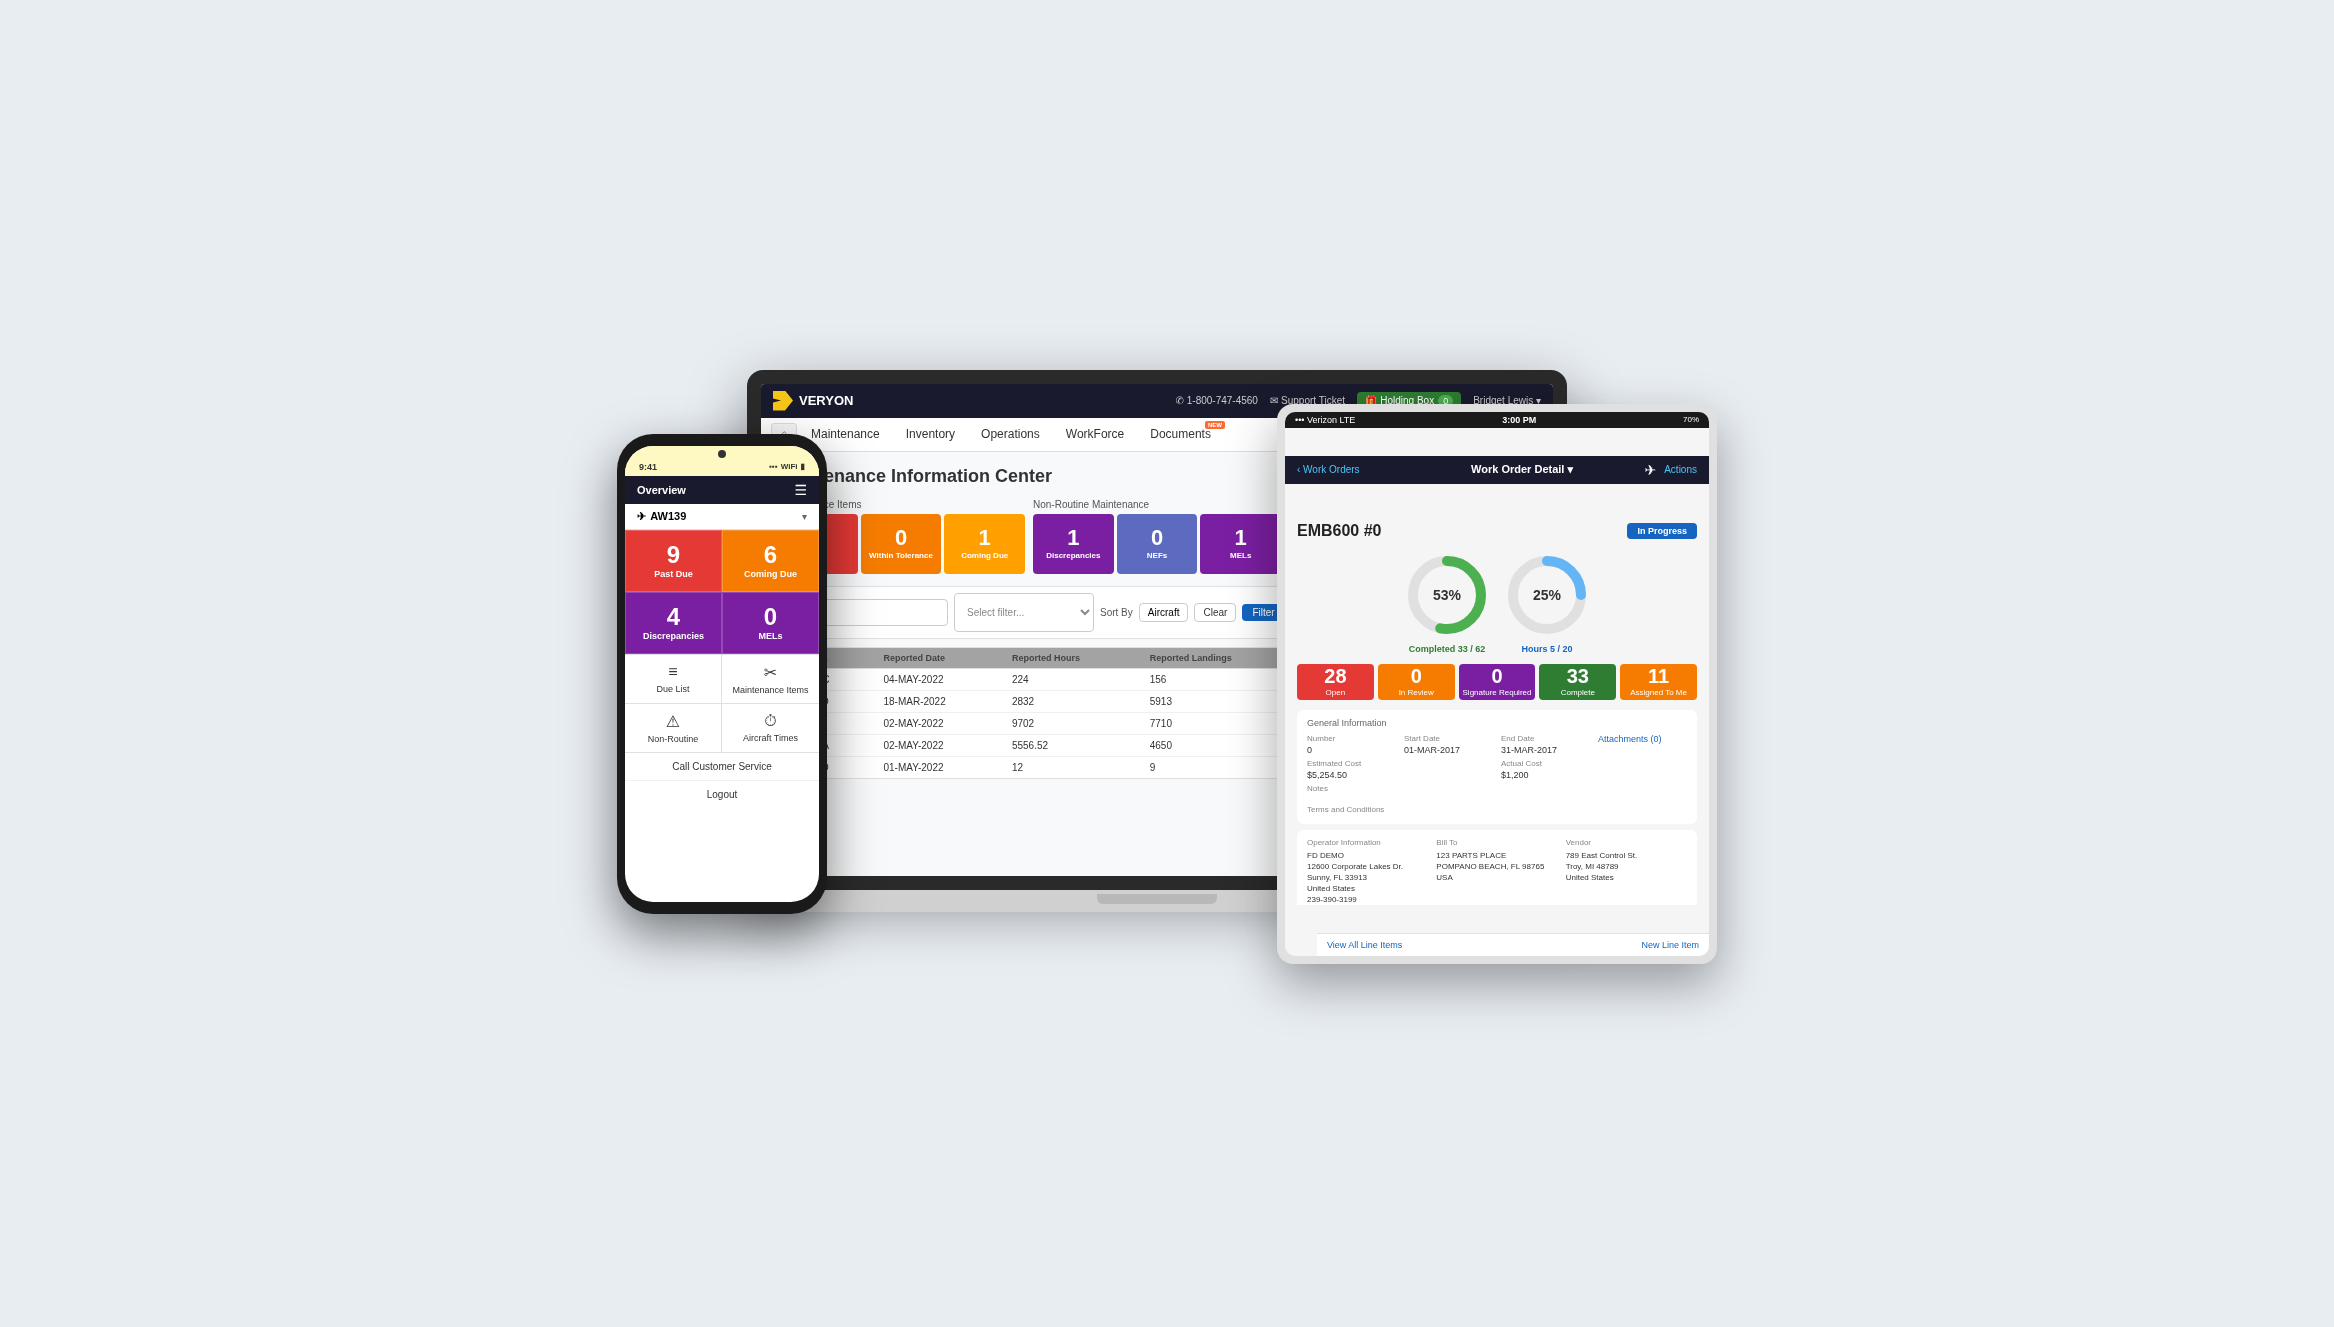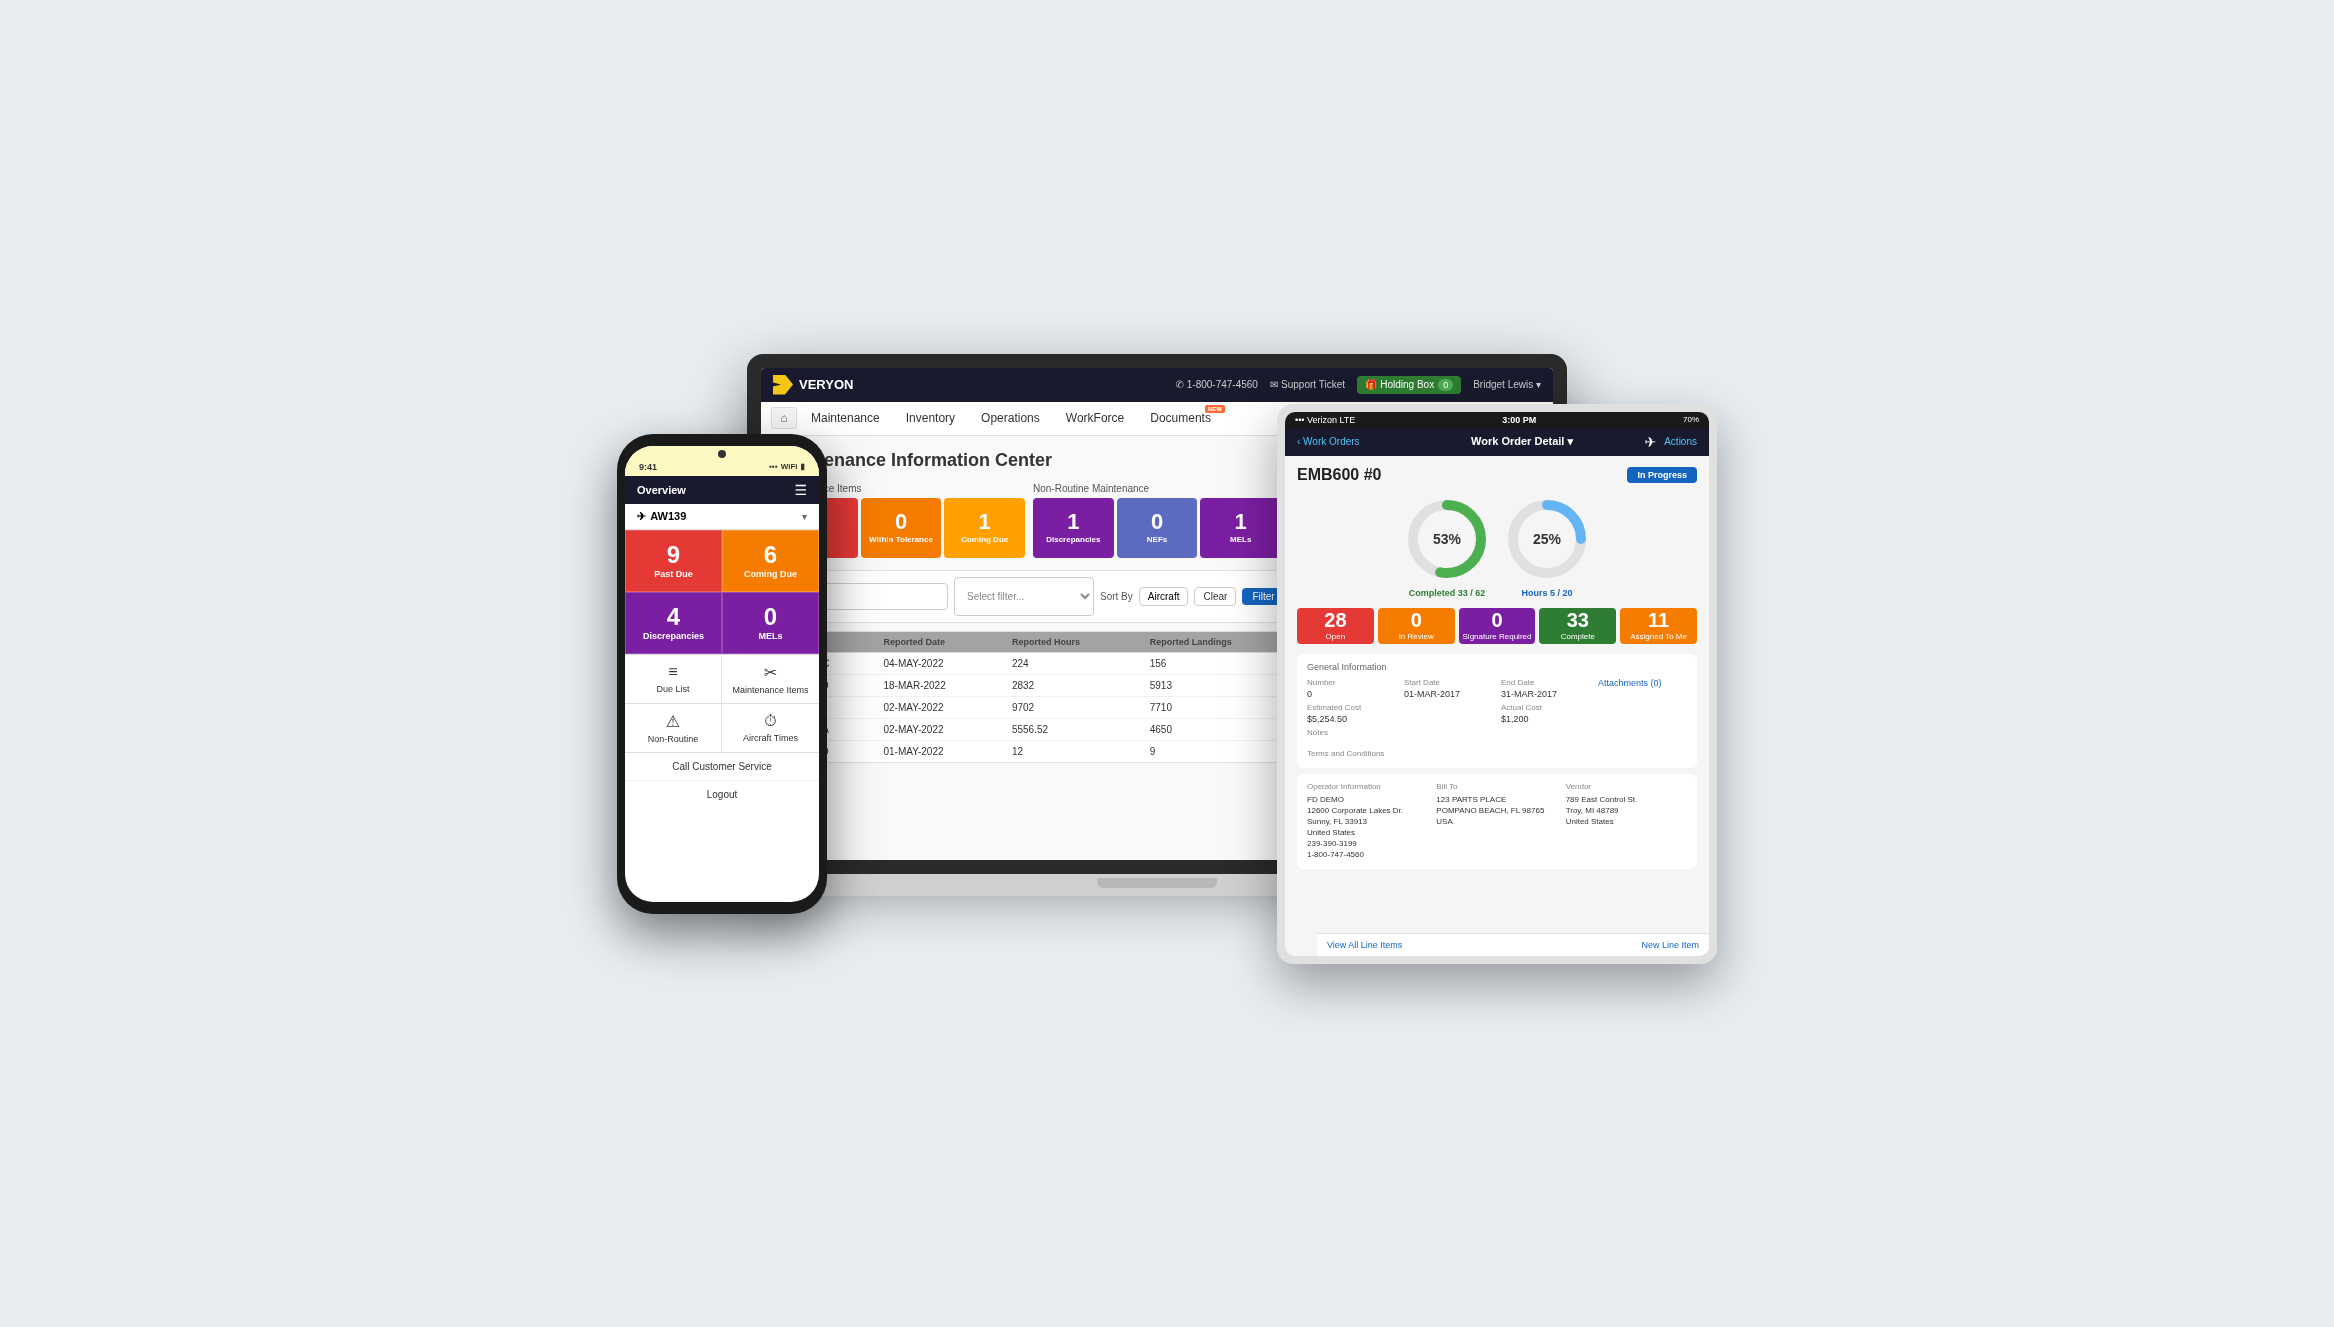--- a/index.html
+++ b/index.html
@@ -16,21 +16,21 @@
     .scene {
       position: relative;
       width: 1100px;
       height: 620px;
     }
 
     
     .laptop {
       position: absolute;
       left: 130px;
-      top: 0;
+      top: 16px;
       width: 820px;
       height: 560px;
     }
     .laptop-outer {
       background: #2a2a2a;
       border-radius: 16px 16px 0 0;
       padding: 14px 14px 0 14px;
       width: 100%;
       height: 520px;
       box-shadow: 0 20px 60px rgba(0,0,0,0.4);
@@ -476,20 +476,21 @@
       box-shadow: 0 20px 50px rgba(0,0,0,0.35);
     }
     .tablet-screen {
       background: #f5f5f5;
       width: 100%;
       height: 100%;
       border-radius: 10px;
       overflow: hidden;
       display: flex;
       flex-direction: column;
+      gap: 28px;
     }
 
     
     .tablet-statusbar {
       background: #1a1a1a;
       color: #fff;
       font-size: 9px;
       padding: 3px 10px;
       display: flex;
       justify-content: space-between;

